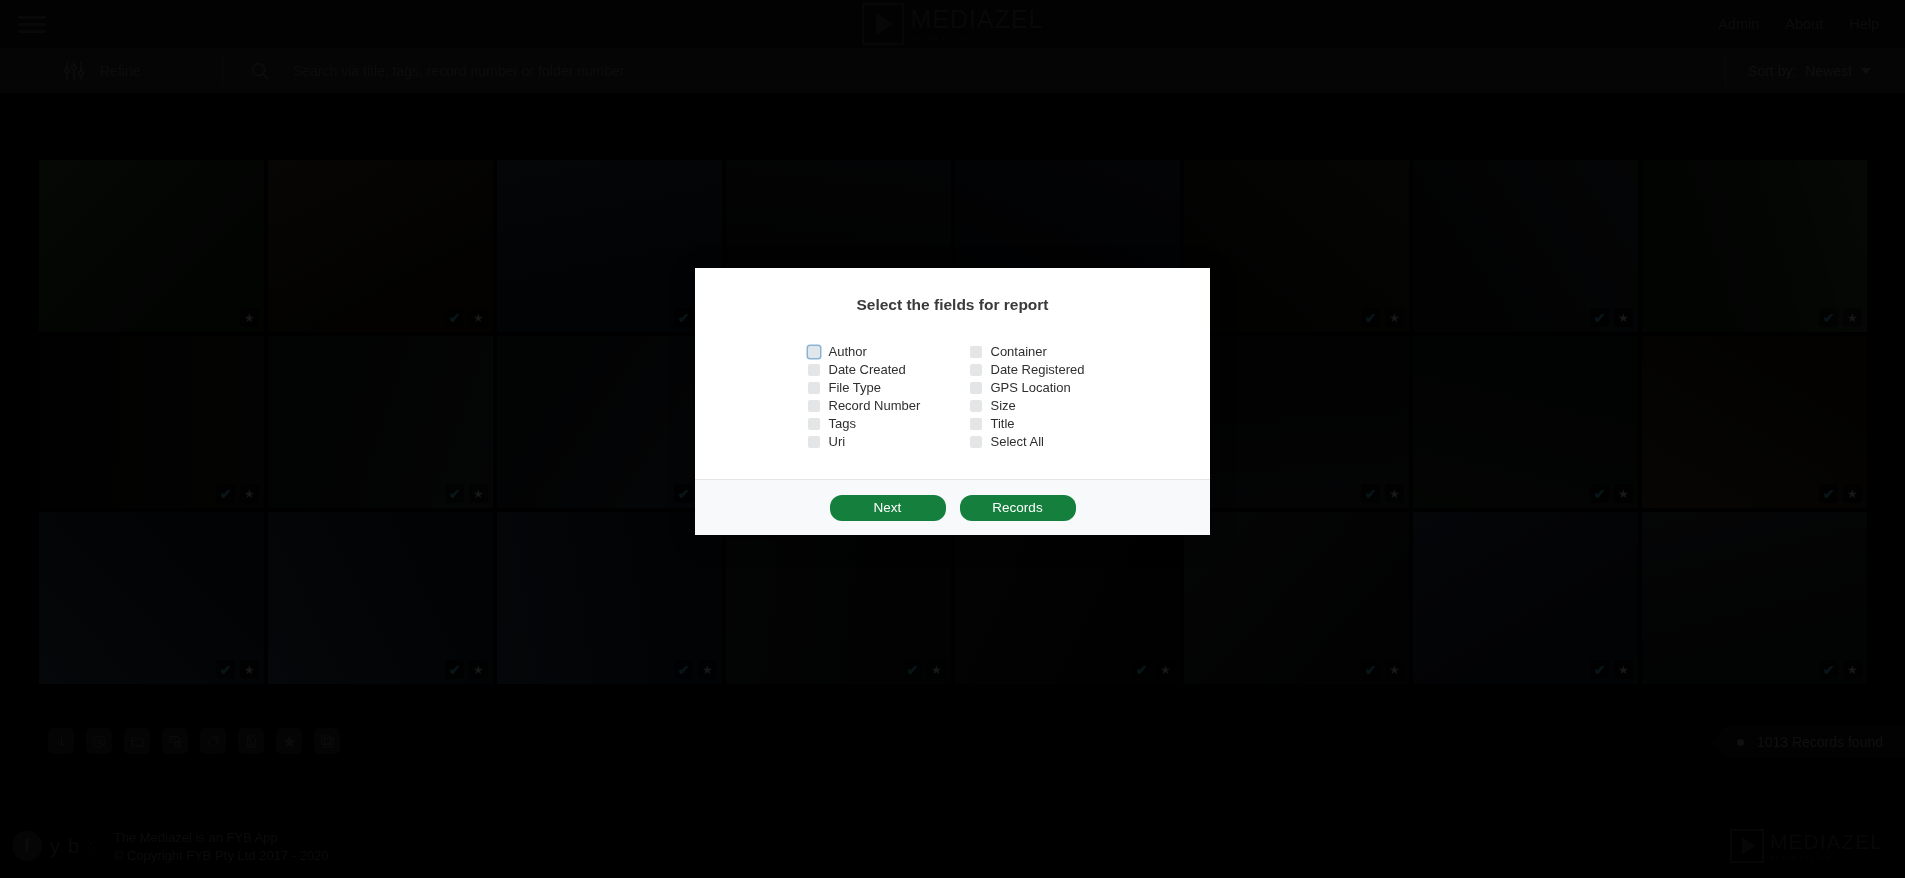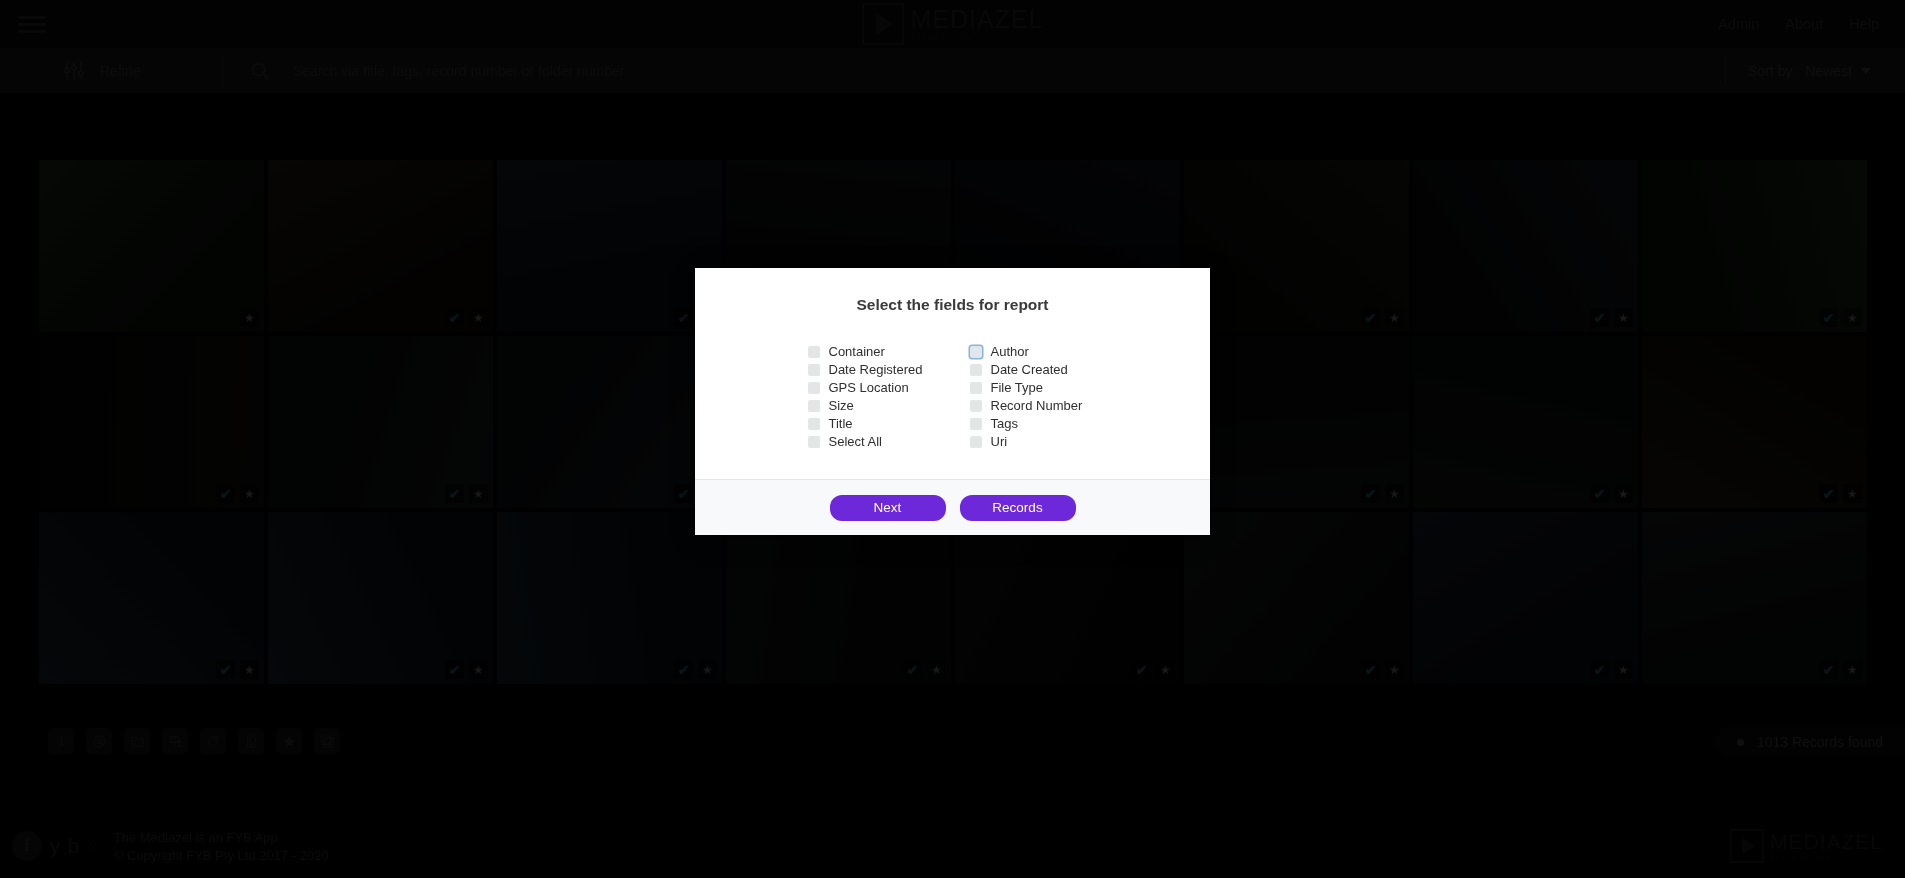--- a/index.html
+++ b/index.html
@@ -122,21 +122,21 @@
   .modal-body { padding:28px 0 30px; }
   .modal-sub { text-align:center; font-size:15.5px; font-weight:bold; color:#3a3a3a; margin-bottom:30px; }
   .fields { display:flex; justify-content:center; gap:34px; }
   .fcol { display:flex; flex-direction:column; gap:3px; }
   .frow { display:flex; align-items:center; gap:9px; cursor:pointer; min-width:128px; }
   .cb { width:12px; height:12px; border-radius:2px; background:#e3e5e7; flex:0 0 auto; }
   .cb.focus { background:#dfe7ec; box-shadow:0 0 0 1.5px #8ab4d4; }
   .flabel { font-size:13px; color:#2f2f2f; }
   .modal-foot { background:#f8f9fa; border-top:1px solid #e6e6e6; height:56px;
                 display:flex; align-items:center; justify-content:center; gap:14px; }
-  .btn { width:116px; height:26px; border:none; border-radius:12px; background:#6d28d9;
+  .btn { width:116px; height:26px; border:none; border-radius:12px; background:#15803d;
          color:#fff; font-size:13.5px; cursor:pointer; font-family:"Liberation Sans", sans-serif; }
 </style>
 </head>
 <body>
 
 <div id="app">
  <div id="dimwrap">
 
   <div class="header">
     <div class="hamburger">
@@ -523,46 +523,20 @@
       </div>
     </div>
   </div>
 
  </div>
 
  <div class="modal">
    <div class="modal-body">
      <div class="modal-sub">Select the fields for report</div>
      <div class="fields">
-       <div class="fcol" id="col-right">
-            <div class="frow">
-              <span class="cb"></span>
-              <span class="flabel">Container</span>
-            </div>
-            <div class="frow">
-              <span class="cb"></span>
-              <span class="flabel">Date Registered</span>
-            </div>
-            <div class="frow">
-              <span class="cb"></span>
-              <span class="flabel">GPS Location</span>
-            </div>
-            <div class="frow">
-              <span class="cb"></span>
-              <span class="flabel">Size</span>
-            </div>
-            <div class="frow">
-              <span class="cb"></span>
-              <span class="flabel">Title</span>
-            </div>
-            <div class="frow">
-              <span class="cb"></span>
-              <span class="flabel">Select All</span>
-            </div>
-          </div>
        <div class="fcol" id="col-left">
             <div class="frow">
               <span class="cb focus"></span>
               <span class="flabel">Author</span>
             </div>
             <div class="frow">
               <span class="cb"></span>
               <span class="flabel">Date Created</span>
             </div>
             <div class="frow">
@@ -573,20 +547,46 @@
               <span class="cb"></span>
               <span class="flabel">Record Number</span>
             </div>
             <div class="frow">
               <span class="cb"></span>
               <span class="flabel">Tags</span>
             </div>
             <div class="frow">
               <span class="cb"></span>
               <span class="flabel">Uri</span>
+            </div>
+          </div>
+       <div class="fcol" id="col-right">
+            <div class="frow">
+              <span class="cb"></span>
+              <span class="flabel">Container</span>
+            </div>
+            <div class="frow">
+              <span class="cb"></span>
+              <span class="flabel">Date Registered</span>
+            </div>
+            <div class="frow">
+              <span class="cb"></span>
+              <span class="flabel">GPS Location</span>
+            </div>
+            <div class="frow">
+              <span class="cb"></span>
+              <span class="flabel">Size</span>
+            </div>
+            <div class="frow">
+              <span class="cb"></span>
+              <span class="flabel">Title</span>
+            </div>
+            <div class="frow">
+              <span class="cb"></span>
+              <span class="flabel">Select All</span>
             </div>
           </div>
      </div>
    </div>
    <div class="modal-foot">
      <button class="btn">Next</button>
      <button class="btn">Records</button>
    </div>
  </div>
 

